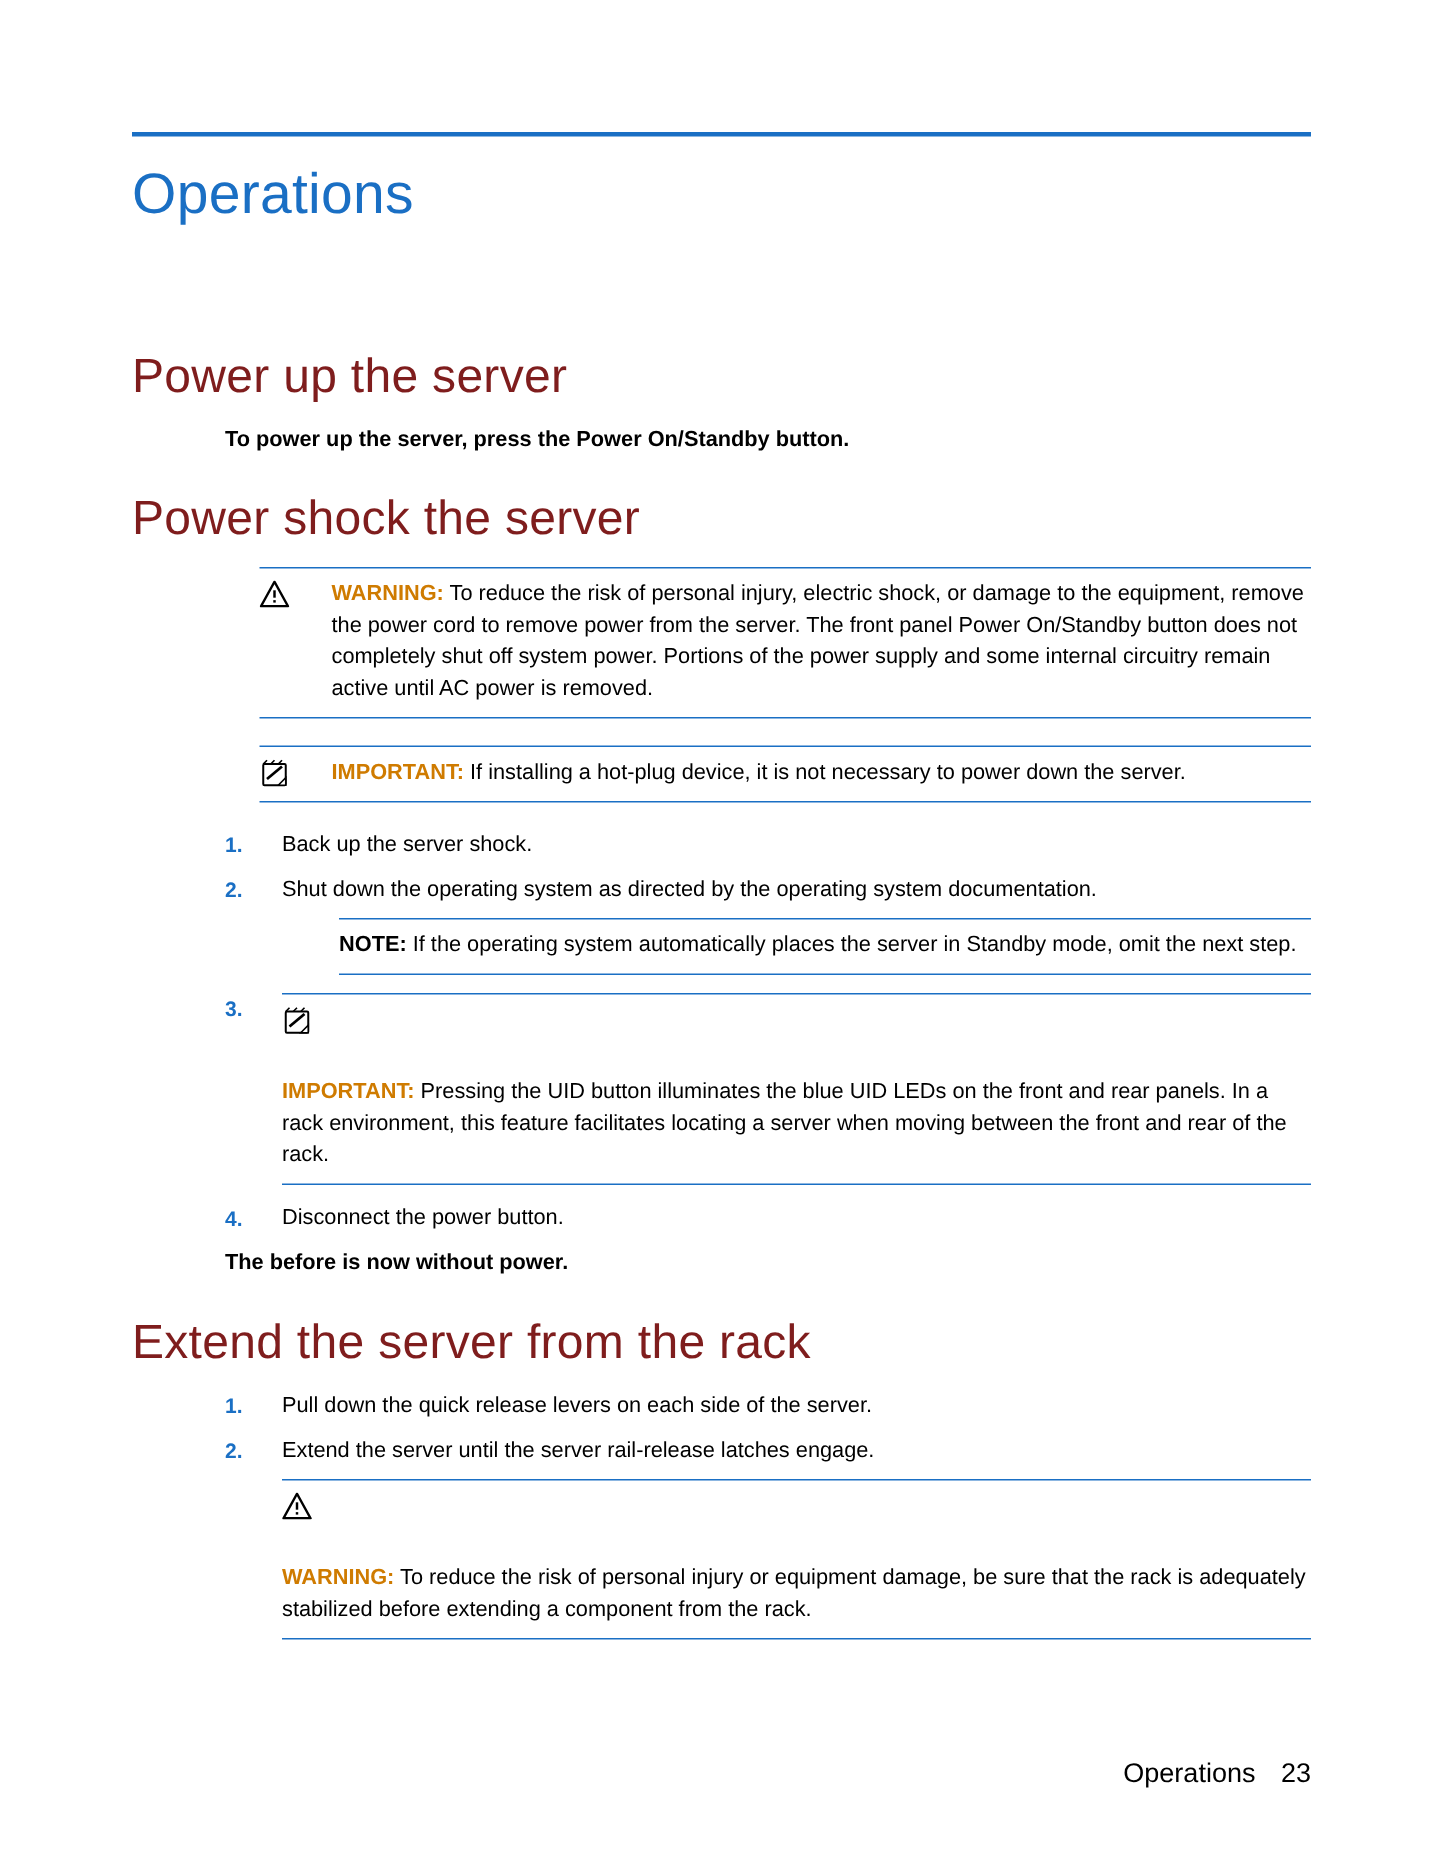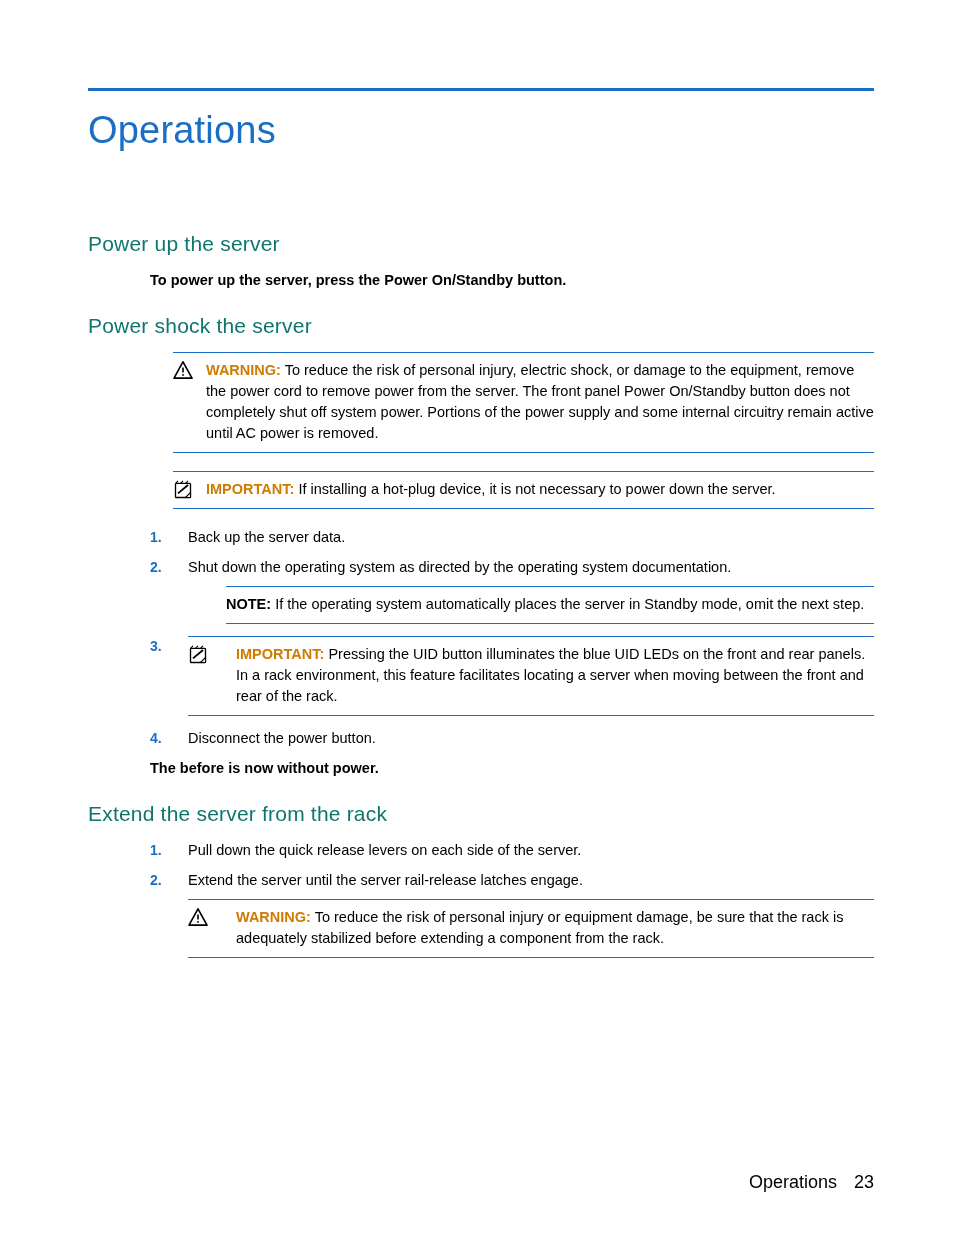--- a/index.html
+++ b/index.html
@@ -17,44 +17,44 @@
     margin-bottom: 18px;
   }
   h1.chapter {
     font-size: 38px;
     font-weight: 300;
     color: #1a6fc4;
     margin-bottom: 80px;
     letter-spacing: 0.2px;
   }
   h2.section {
-    font-size: 21px;
+    font-size: 32px;
     font-weight: 300;
-    color: #0f766e;
+    color: #7f1d1d;
     margin-top: 22px;
     margin-bottom: 14px;
     letter-spacing: 0.2px;
   }
   .body-text {
     font-size: 14.5px;
     line-height: 1.5;
     margin-left: 62px;
     margin-bottom: 4px;
     font-weight: bold;
   }
   .callout {
     margin-left: 85px;
     border-top: 1px solid #1a6fc4;
     border-bottom: 1px solid #1a6fc4;
     padding: 7px 0 8px 0;
     margin-top: 8px;
     margin-bottom: 18px;
     display: flex;
     align-items: flex-start;
-    gap: 3px;
+    gap: 18px;
   }
   .callout .icon-col {
     flex: 0 0 30px;
     padding-top: 1px;
   }
   .callout .text-col {
     flex: 1;
     font-size: 14.5px;
     line-height: 1.45;
   }
@@ -98,20 +98,21 @@
   .inner-callout {
     margin-left: 0;
     border-top: 1px solid #1a6fc4;
     border-bottom: 1px solid #1a6fc4;
     padding: 7px 0 8px 0;
     margin-top: 8px;
     margin-bottom: 12px;
     display: flex;
     align-items: flex-start;
     gap: 18px;
+    flex-direction: column;
   }
   .inner-callout .icon-col { flex: 0 0 30px; padding-top: 1px; }
   .inner-callout .text-col { flex: 1; font-size: 14.5px; line-height: 1.45; }
   .inner-callout .text-col .label { font-weight: 700; color: #cf7b00; }
   .footer {
     position: absolute;
     bottom: 42px;
     right: 80px;
     font-size: 18px;
   }
@@ -157,21 +158,21 @@
   </div>
   <div class="text-col">
     <span class="label">IMPORTANT:</span>
     <span>If installing a hot-plug device, it is not necessary to power down the server.</span>
   </div>
 </div>
 
 <ol class="steps">
   <li>
     <span class="num">1.</span>
-    <span>Back up the server data.</span>
+    <span>Back up the server shock.</span>
   </li>
   <li>
     <span class="num">2.</span>
     <span>Shut down the operating system as directed by the operating system documentation.</span>
     <div class="note-block">
       <span class="label">NOTE:</span>
       <span>If the operating system automatically places the server in Standby mode, omit the next step.</span>
     </div>
   </li>
   <li>

